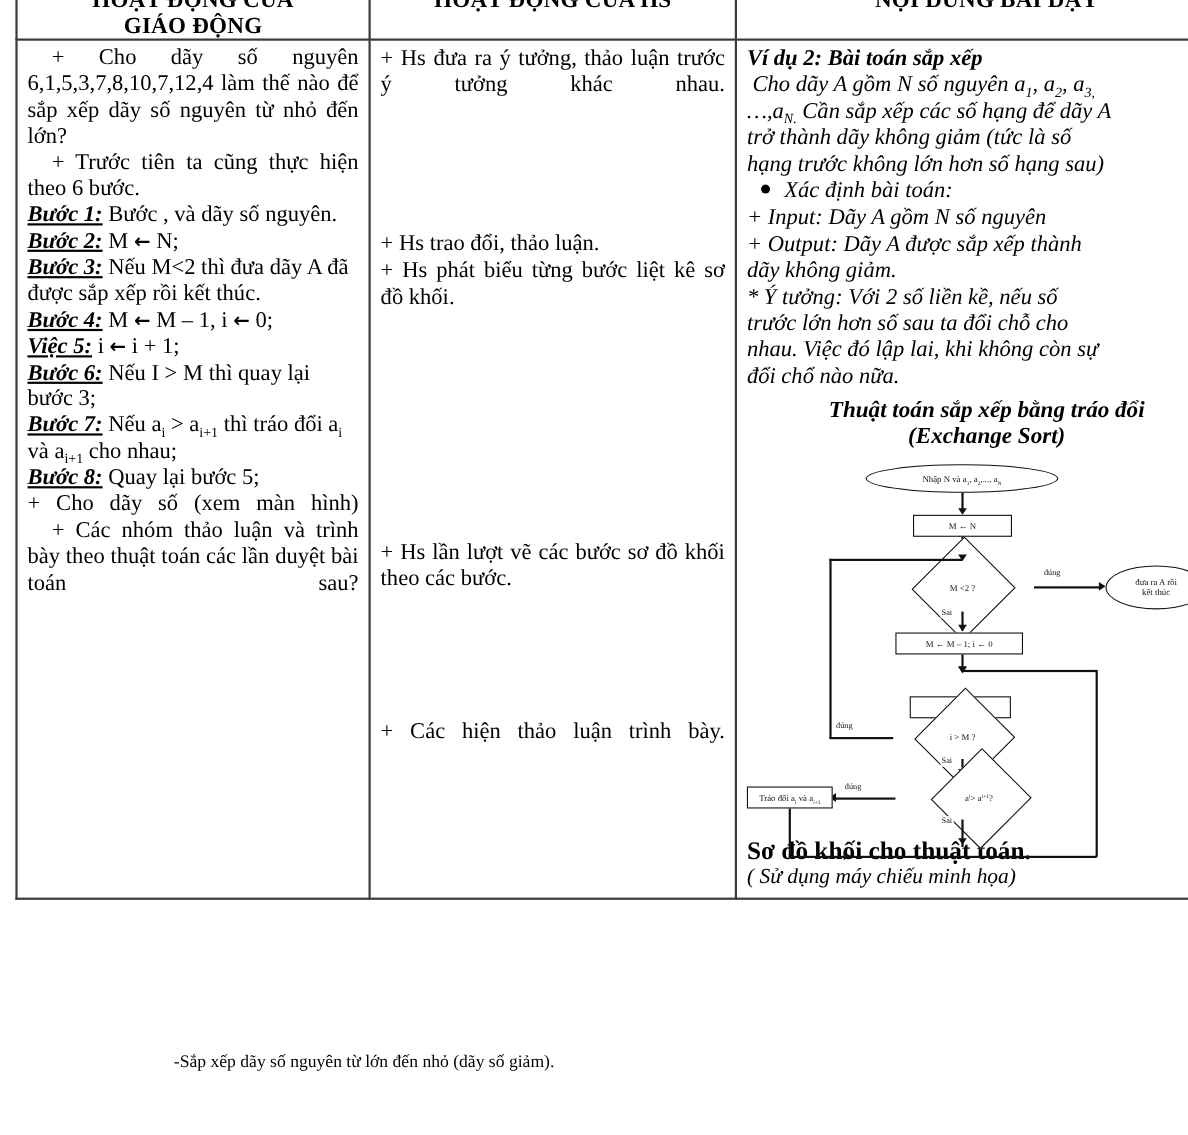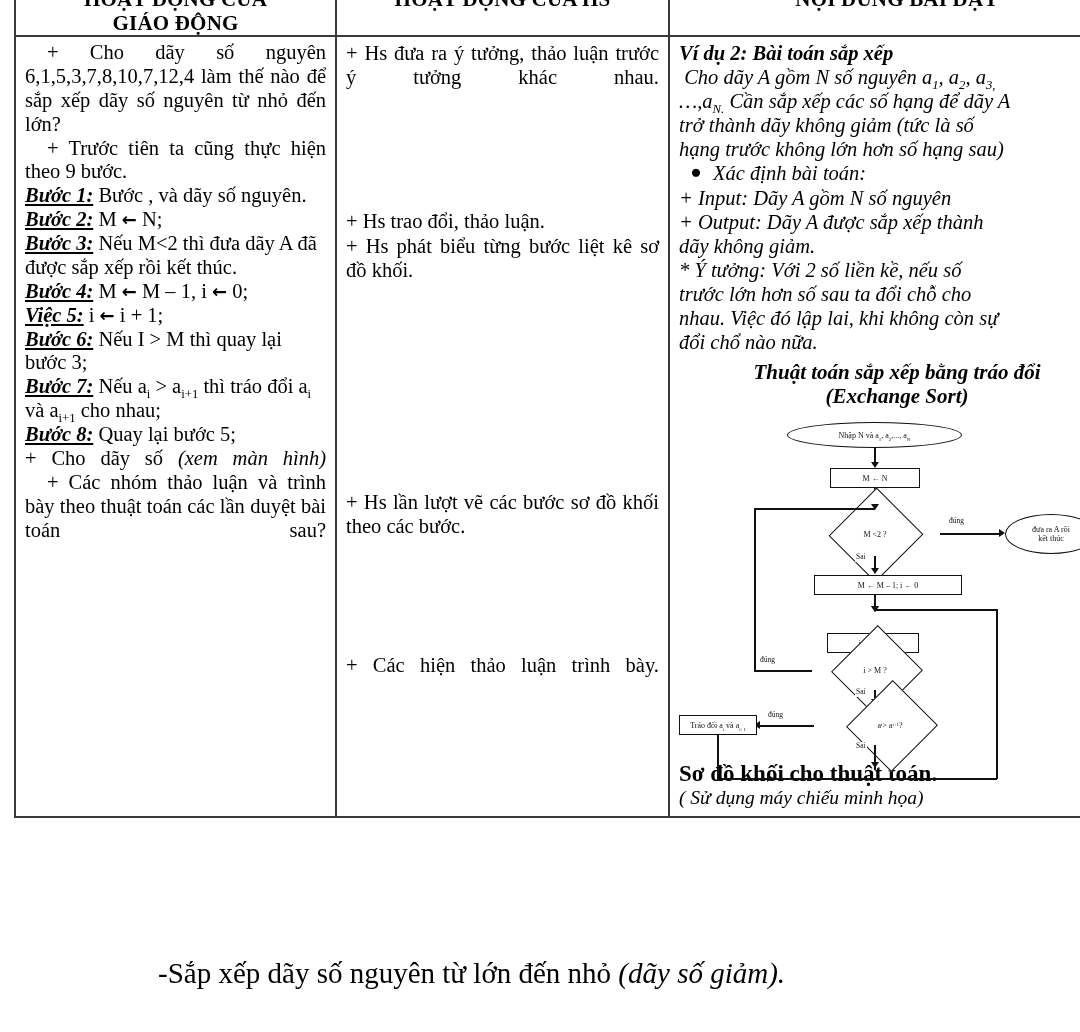--- a/index.html
+++ b/index.html
@@ -43,21 +43,21 @@
   .c1 .cellbox,.col1{font-size:20.5px;line-height:1.165;}
   .col1 p,.col2 p{margin:0;}
   .col1{font-size:20.5px;line-height:1.165;}
   .col2{font-size:20.5px;line-height:1.18;}
   .just{text-align:justify;text-align-last:justify;}
   .justl{text-align:justify;}
   .ind{text-indent:22px;}
   .step{font-style:italic;font-weight:bold;text-decoration:underline;}
   .arrow{font-family:"DejaVu Sans",sans-serif;font-weight:bold;font-size:18px;}
   sub{font-size:.62em;line-height:0;}
-  .ital{font-style:italic;}
+  .ital{}
   .spacer-lg{height:92px;}
   .spacer-xl{height:120px;}
 
   
   .col3{font-size:20.5px;line-height:1.175;font-style:italic;white-space:nowrap;}
   .col3 p{margin:0;}
   .col3 .b{font-weight:bold;}
   .bullet-row{display:flex;gap:0;}
   .bullet-dot{width:34px;text-align:center;font-style:normal;font-size:19px;}
   .c3title{font-weight:bold;font-style:italic;font-size:21px;text-align:center;line-height:1.15;}
@@ -83,21 +83,21 @@
   .diam{position:absolute;}
   .diam .shape{position:absolute;inset:0;border:1.6px solid #111;background:#fff;
                transform:rotate(45deg);}
   .diam .txt{position:absolute;inset:0;display:flex;align-items:center;
              justify-content:center;font-size:8px;}
 
   
   .footer{position:absolute;left:0;top:940px;width:1080px;}
   .f1{margin-left:112px;font-weight:bold;font-size:22px;font-style:italic;}
   .f1 b{font-style:normal;}
-  .f2{margin-left:158px;margin-top:17px;font-size:29px;}
+  .f2{margin-left:158px;margin-top:17px;font-size:16px;}
 </style>
 </head>
 <body>
 
 <div class="page">
 
   <table class="lesson-table">
     <colgroup>
         <col class="c1">
         <col class="c2">
@@ -110,21 +110,21 @@
         <div>GIÁO ĐỘNG</div>
       </th>
       <th class="hdr">HOẠT ĐỘNG CỦA HS</th>
       <th class="hdr">NỘI DUNG BÀI DẠY</th>
     </tr>
     <tr>
 
       <td>
         <div class="cellbox col1">
           <p class="just ind">+ Cho dãy số nguyên 6,1,5,3,7,8,10,7,12,4 làm thế nào để sắp xếp dãy số nguyên từ nhỏ đến lớn?</p>
-          <p class="justl ind">+ Trước tiên ta cũng thực hiện theo 9 bước.</p>
+          <p class="justl ind">+ Trước tiên ta cũng thực hiện theo 6 bước.</p>
 
           <p>
             <span class="step">Bước 1:</span>
             <span> Bước , và dãy số nguyên.</span>
           </p>
           <p>
             <span class="step">Bước 2:</span>
             <span> M <span class="arrow">←</span> N;</span>
           </p>
           <p>
@@ -219,21 +219,21 @@
             <div class="lbl" style="left:251px;top:97px;">đúng</div>
             <div class="node oval" style="left:308px;top:94px;width:92px;height:40px;flex-direction:column;">
               <span>đưa ra A rồi</span>
               <span>kết thúc</span>
             </div>
 
             <div class="lbl" style="left:158px;top:133px;">Sai</div>
             <div class="ln v" style="left:177px;top:136px;height:17px;"></div>
             <div class="ar down" style="left:174px;top:148px;"></div>
 
-            <div class="node" style="left:117px;top:155px;width:148px;height:20px;">
+            <div class="node" style="left:117px;top:155px;width:116px;height:20px;">
               <span>M ← M – 1; i ← 0</span>
             </div>
             <div class="ln v" style="left:177px;top:175px;height:16px;"></div>
             <div class="ar down" style="left:174px;top:186px;"></div>
 
             <div class="node" style="left:130px;top:193px;width:92px;height:20px;margin-top:20px;">
               <span>i ← i + 1</span>
             </div>
             <div class="ln v" style="left:177px;top:213px;height:17px;"></div>
             <div class="ar down" style="left:174px;top:224px;"></div>

